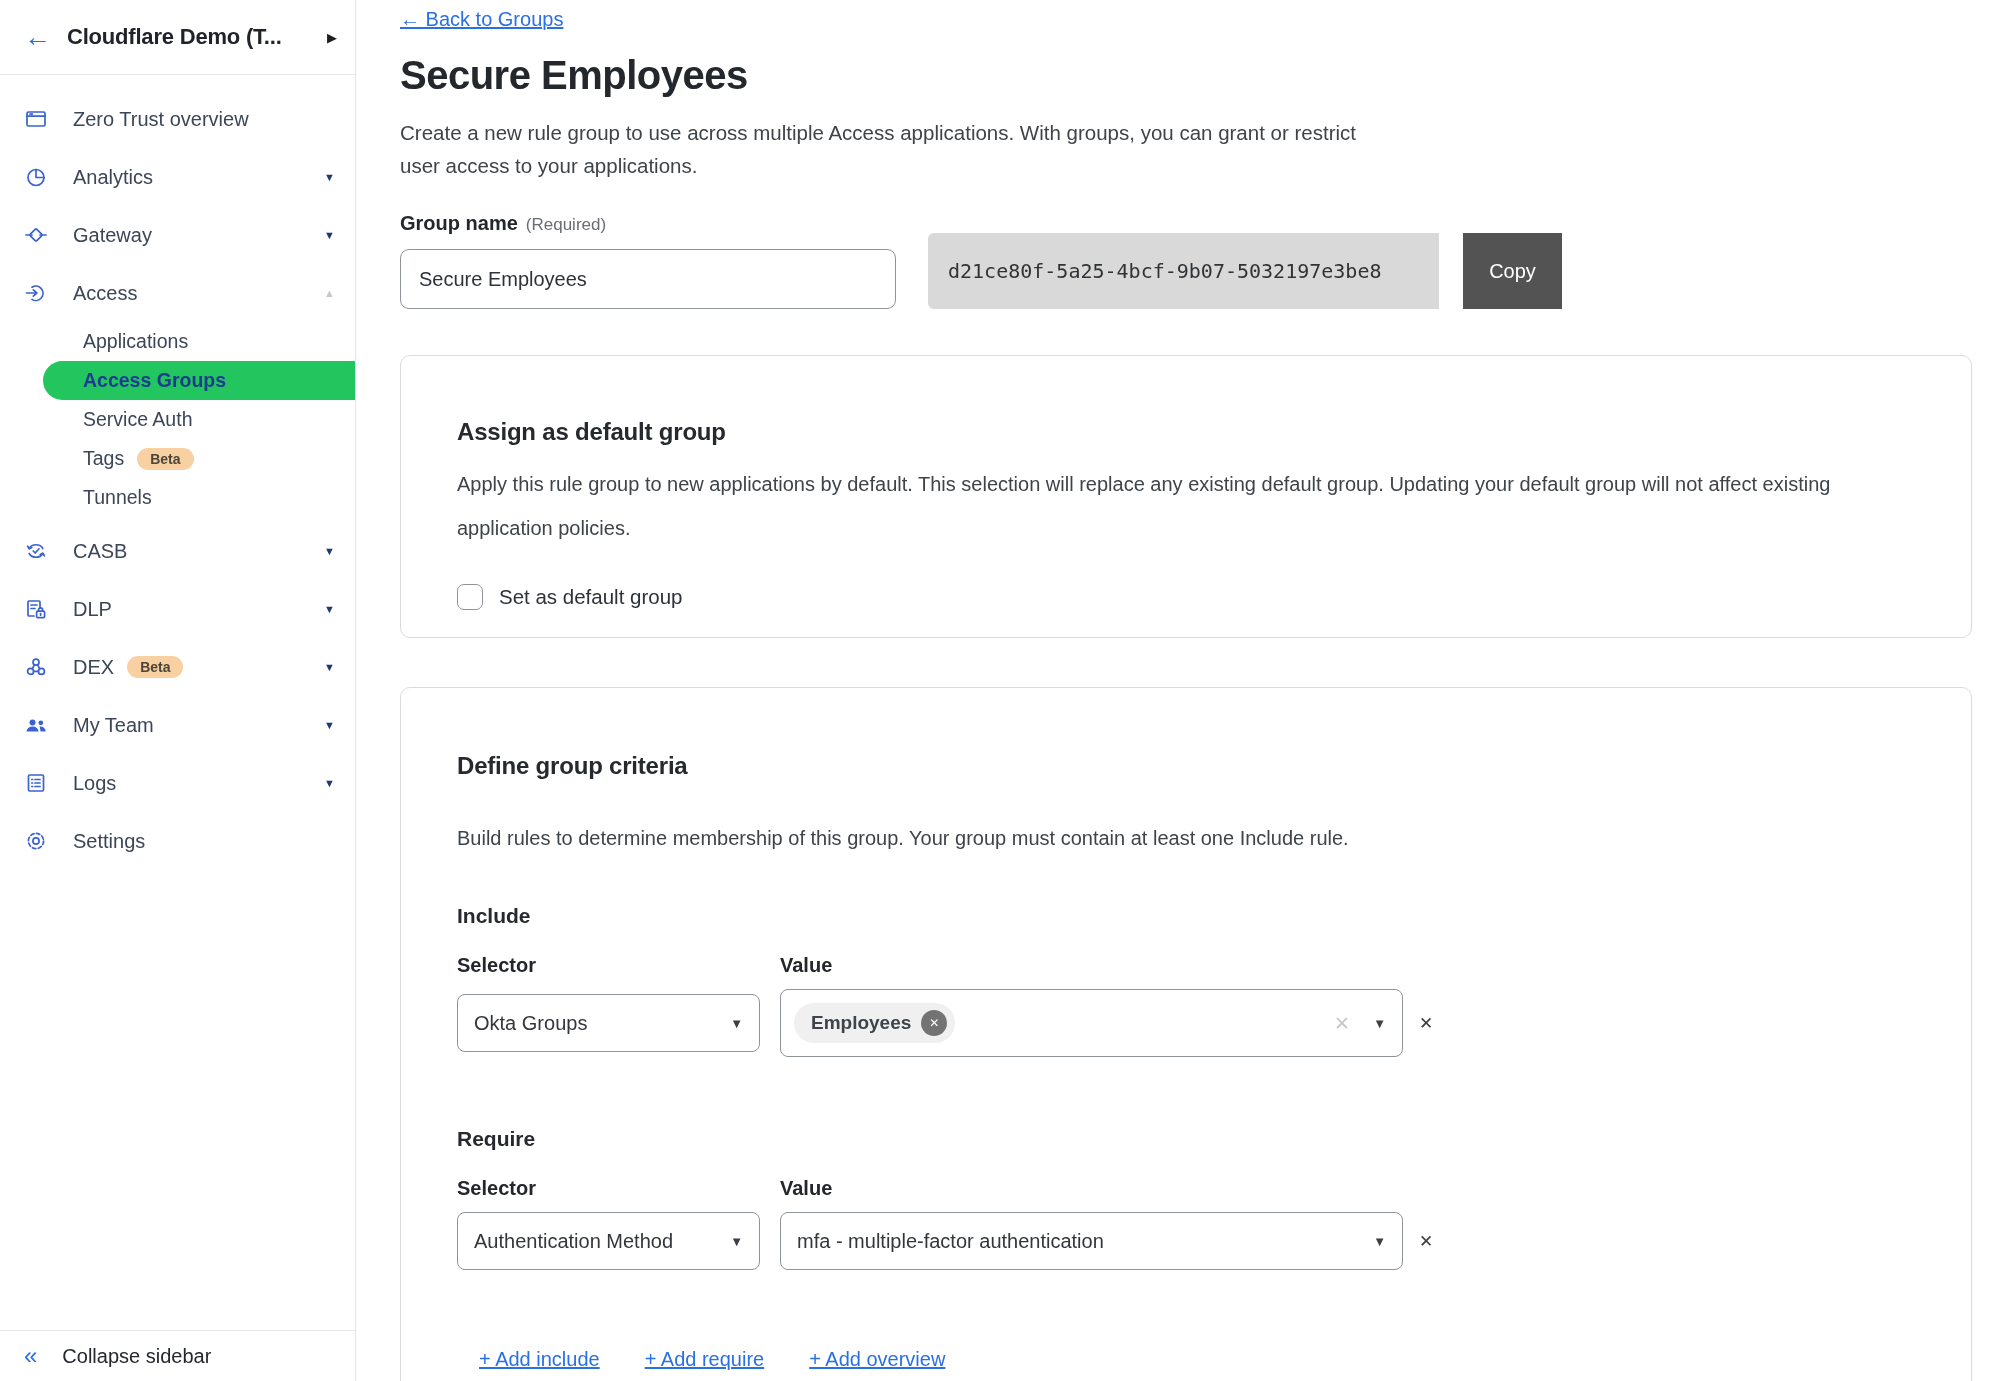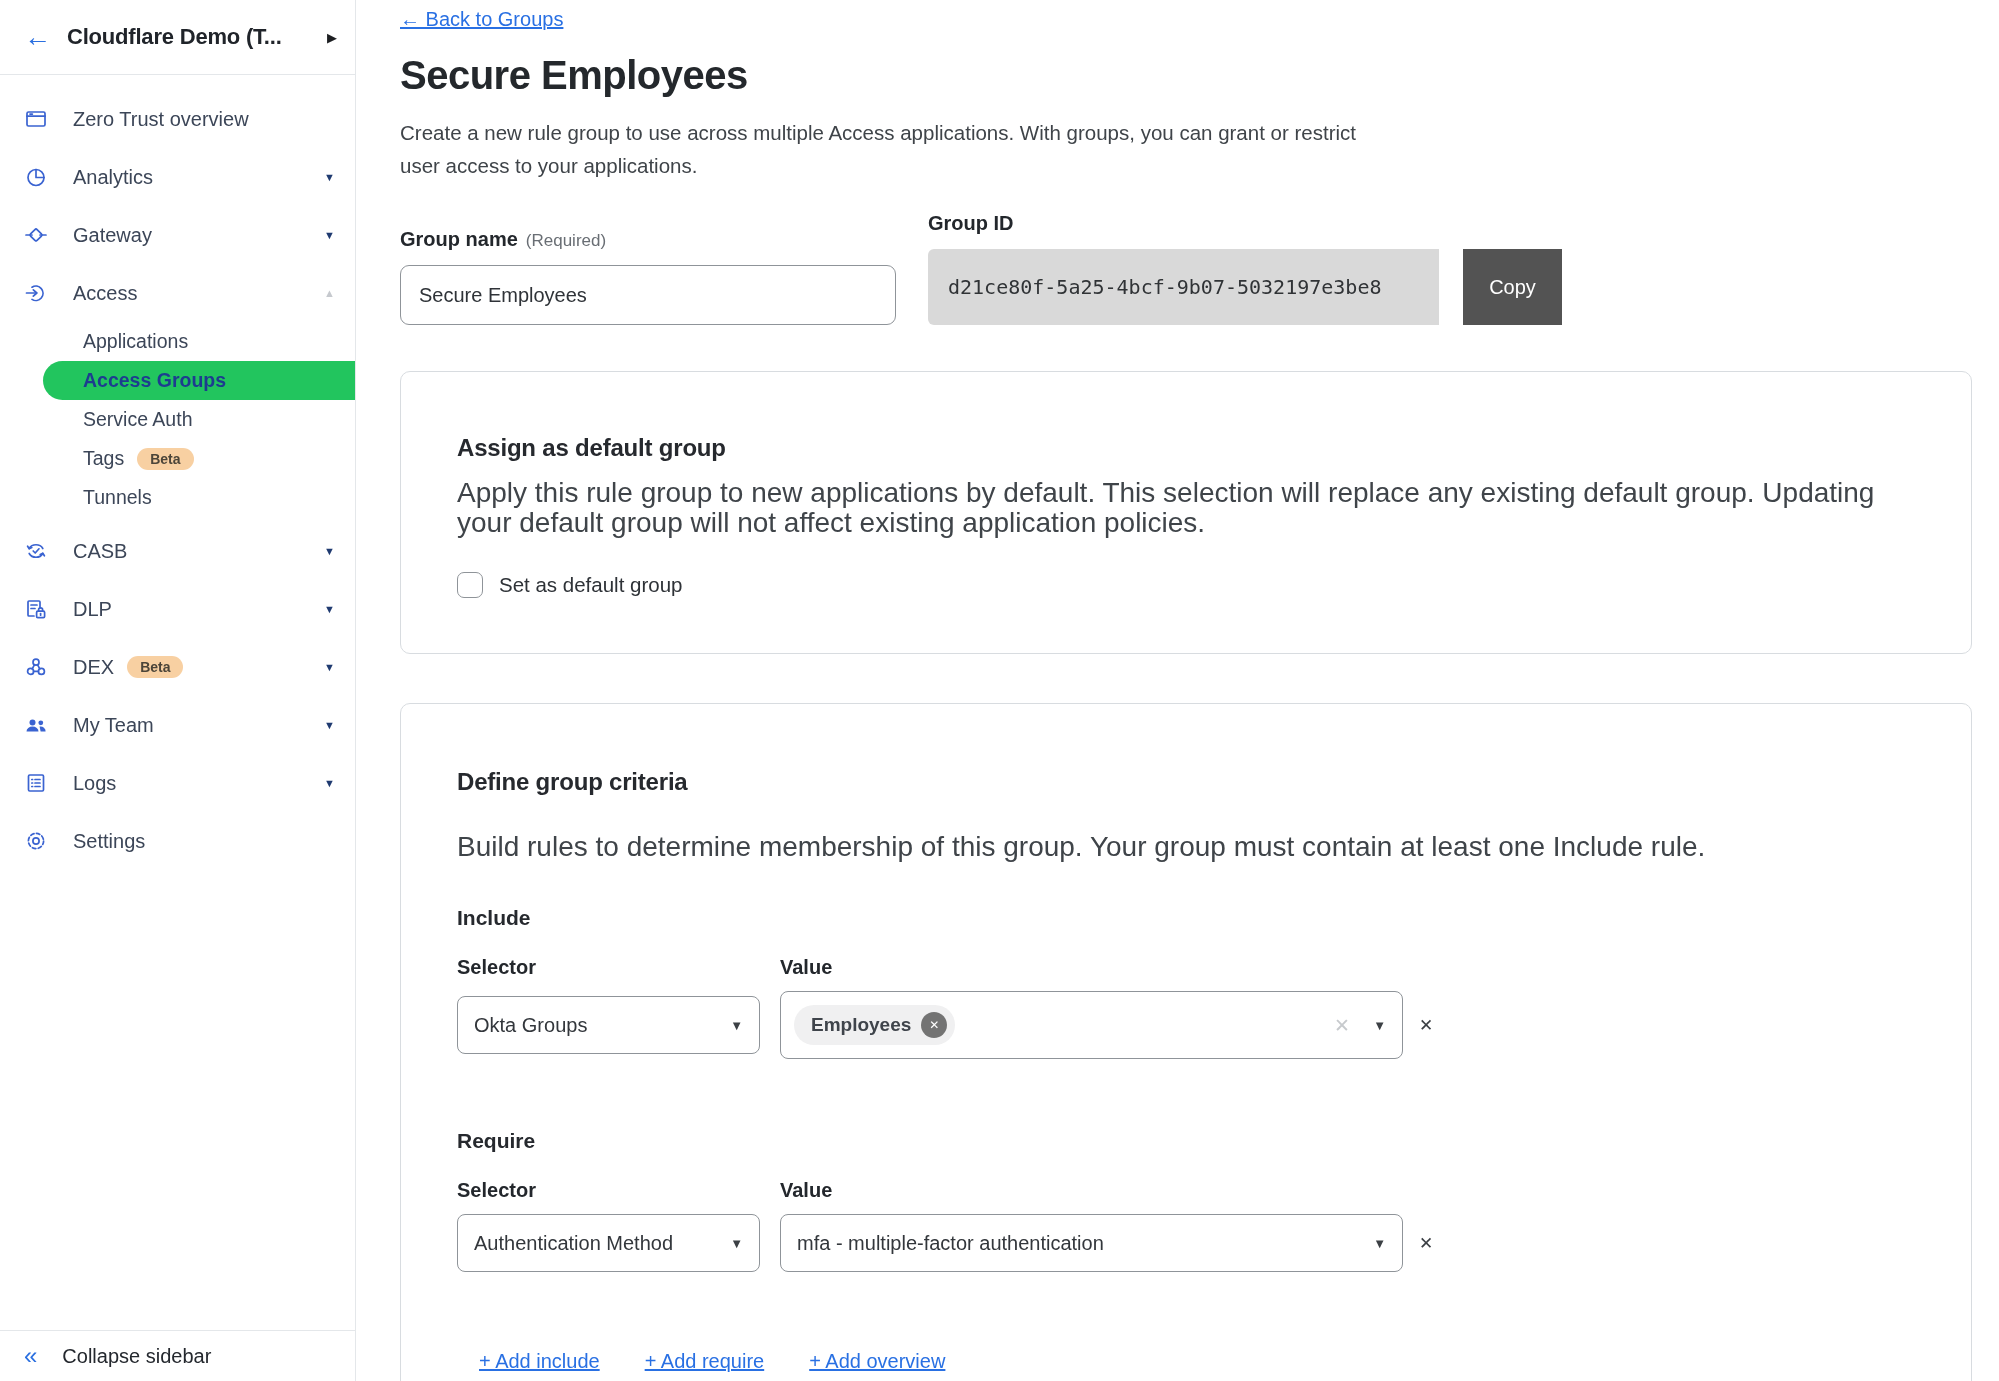--- a/index.html
+++ b/index.html
@@ -57,21 +57,21 @@
              align-items:center; padding:0 20px; font-family:"DejaVu Sans Mono", monospace;
              font-size:20px; color:#303336; white-space:nowrap; }
   .copy-btn { width:99px; background:#535353; color:#fff; border:none; border-radius:0;
               margin-left:-4px; font-size:20px; font-family:"Liberation Sans", sans-serif;
               cursor:pointer; }
 
   .card { width:1572px; border:1px solid #d8dce0; border-radius:10px; background:#fff; }
   .card1 { margin-top:46px; height:283px; padding:62px 60px 0 56px; }
   .card2 { margin-top:49px; height:770px; padding:64px 60px 0 56px; }
   .card-heading { font-size:24px; font-weight:bold; color:#26292e; letter-spacing:-0.2px; }
-  .card-desc { margin-top:16px; font-size:28px; line-height:30px; color:#3f4449; max-width:1460px; }
+  .card-desc { margin-top:16px; font-size:20px; line-height:44px; color:#3f4449; max-width:1460px; }
   .card2 .card-desc { margin-top:36px; }
 
   .check-row { margin-top:34px; display:flex; align-items:center; }
   .checkbox { width:26px; height:26px; border:1.6px solid #8f9499; border-radius:7px;
               background:#fff; cursor:pointer; flex:none; }
   .check-label { margin-left:16px; font-size:20.5px; color:#2e3237; }
 
   .section-heading { margin-top:44px; font-size:21px; font-weight:bold; color:#26292e; }
   .section-heading.require { margin-top:70px; }
   .labels-row { margin-top:26px; display:flex; }
@@ -283,21 +283,20 @@
     <p class="page-desc">Create a new rule group to use across multiple Access applications. With groups, you can grant or restrict user access to your applications.</p>
 
     <div class="form-row">
       <div class="gname-col">
         <div class="field-label">
           <span>Group name</span><span class="required-hint">(Required)</span>
         </div>
         <input class="gname-input" type="text" value="Secure Employees" style="">
       </div>
       <div class="gid-col">
-        <div class="field-label">Group ID</div>
         <div class="gid-wrap">
           <div class="gid-box">
             <span>d21ce80f-5a25-4bcf-9b07-5032197e3be8</span>
           </div>
           <button class="copy-btn">Copy</button>
         </div>
       </div>
     </div>
 
     

